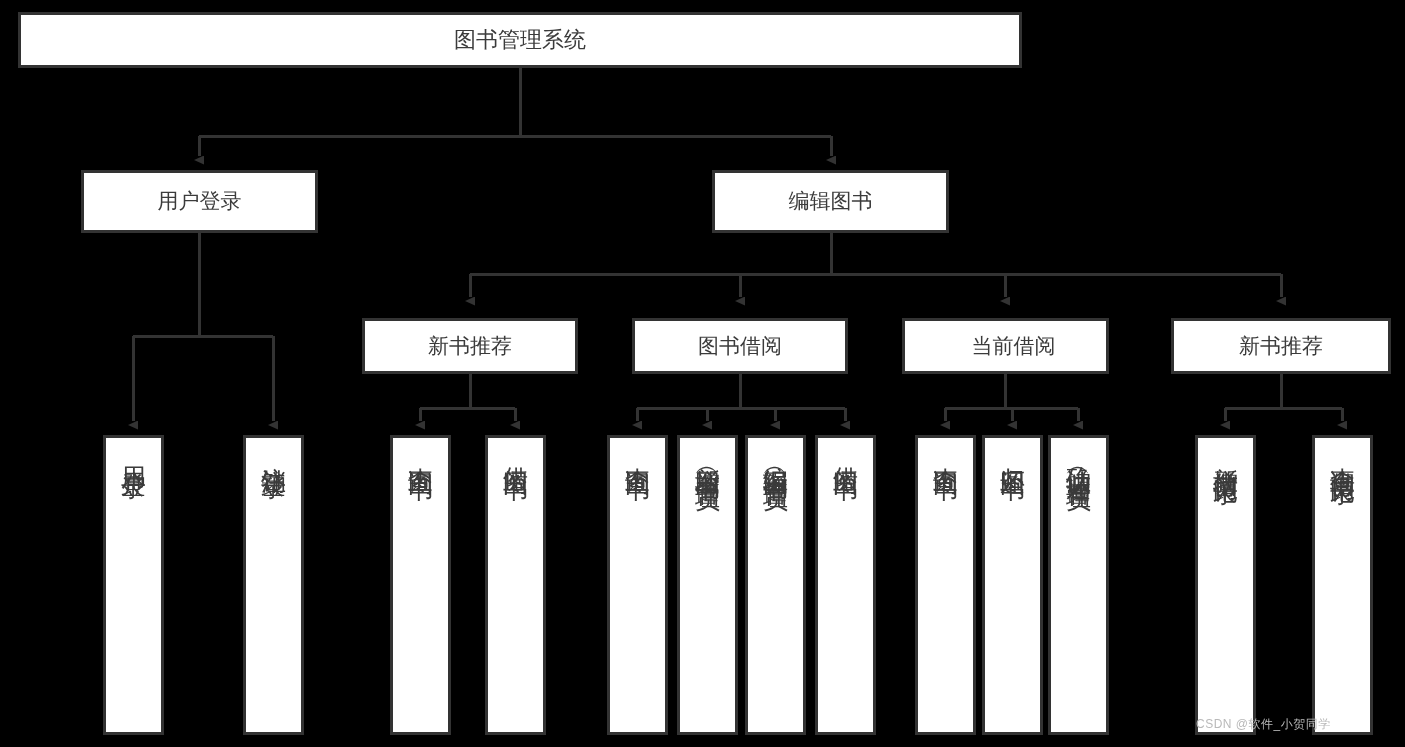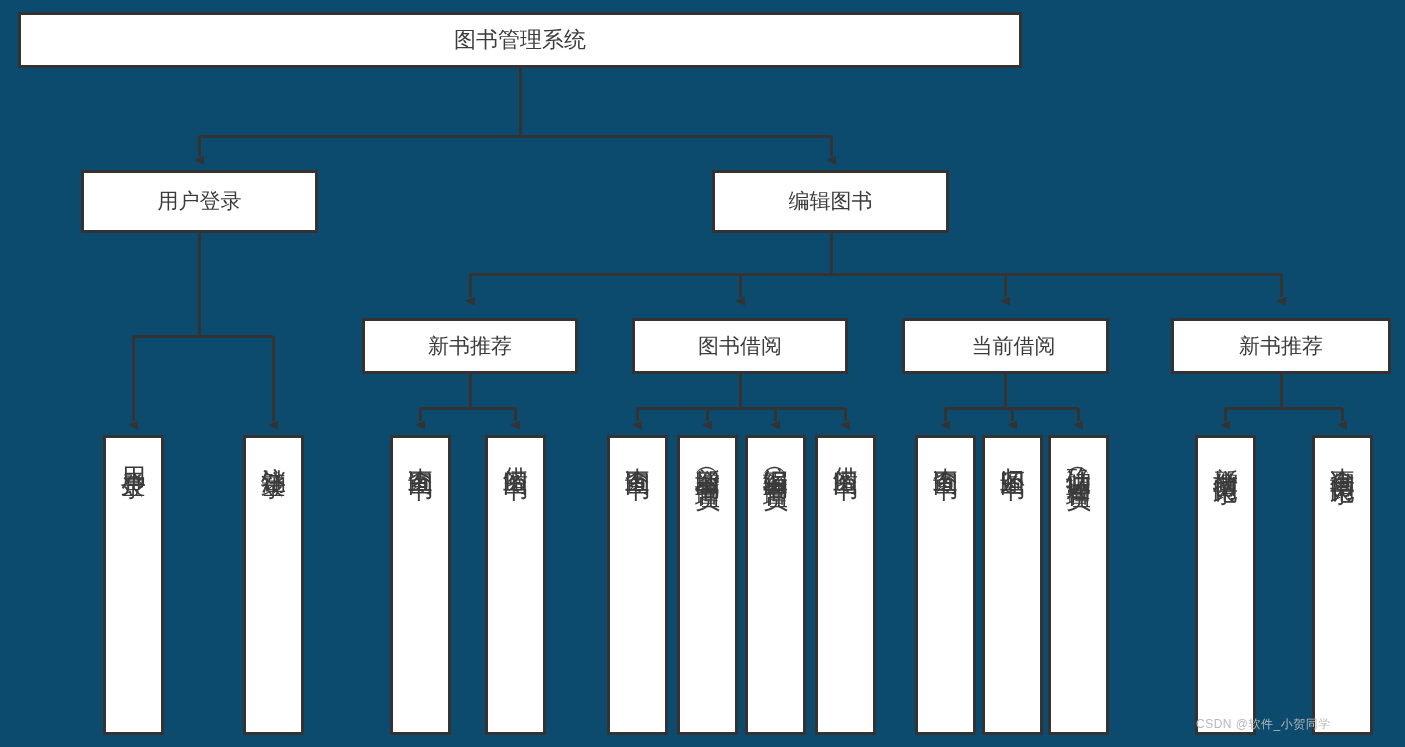--- a/index.html
+++ b/index.html
@@ -7,21 +7,21 @@
     padding: 0;
     background: #ffffff;
   }
   body {
     font-family: "Liberation Sans", "DejaVu Sans", sans-serif;
   }
   #canvas {
     position: relative;
     width: 1405px;
     height: 747px;
-    background: #0c4a6e;
+    background: #000000;
     overflow: hidden;
   }
   svg.edges {
     position: absolute;
     left: 0;
     top: 0;
     width: 1405px;
     height: 747px;
     pointer-events: none;
   }

